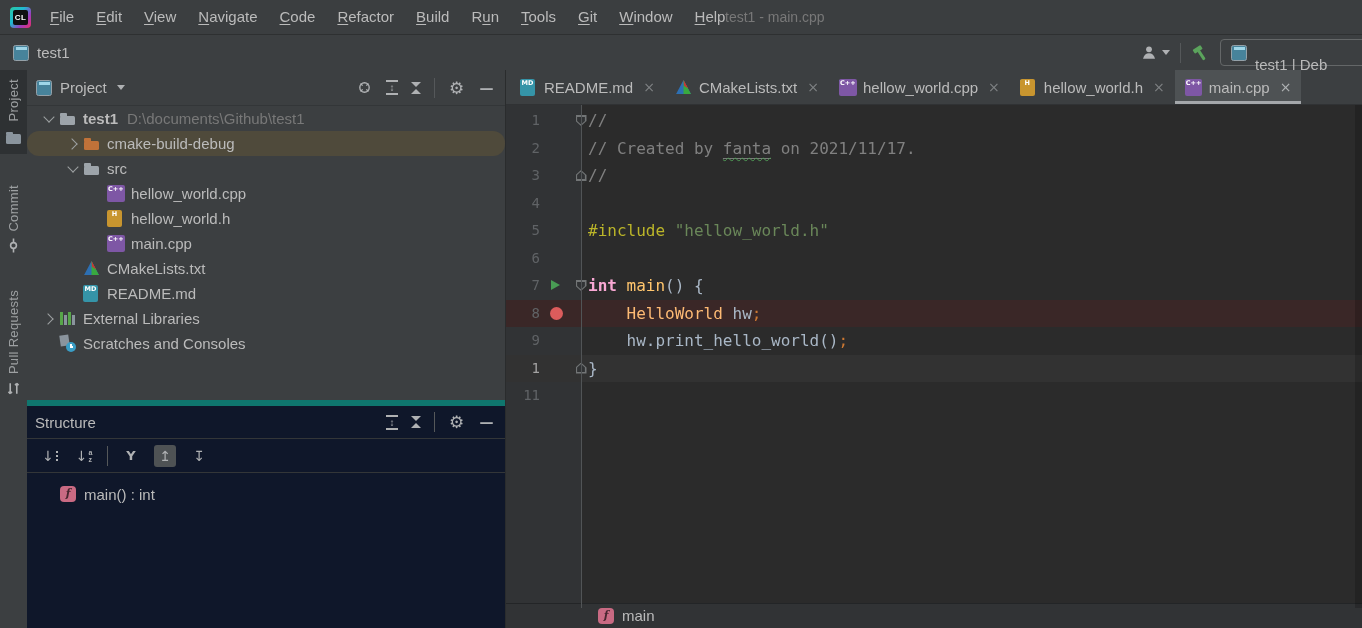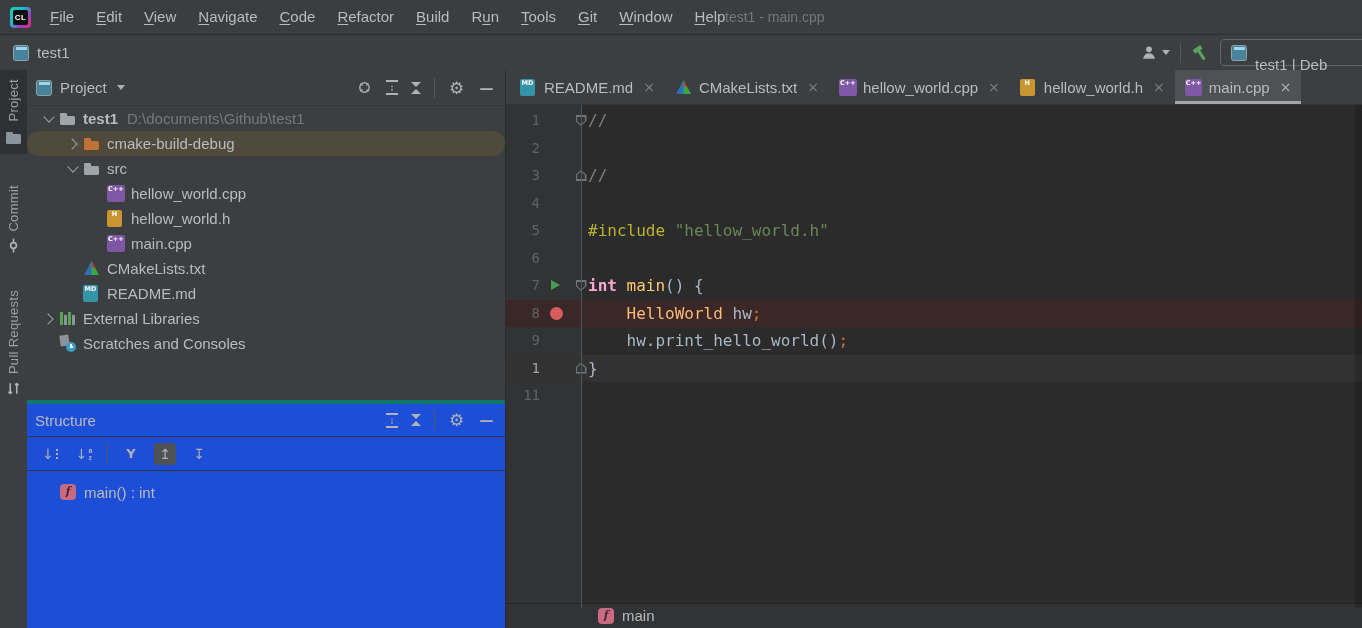--- a/index.html
+++ b/index.html
@@ -100,21 +100,21 @@
   .scratch{width:17px;height:17px;position:relative;display:inline-block;}
   .scratch .pg2{position:absolute;left:1px;top:0;width:9px;height:11px;background:#8A949D;transform:rotate(-8deg);}
   .scratch .clk{position:absolute;right:0;bottom:0;width:10.5px;height:10.5px;border-radius:50%;background:#3A9EC6;}
   .scratch .clk::before{content:"";position:absolute;left:4.6px;top:2px;width:1.5px;height:3.8px;background:#FFF;}
   .scratch .clk::after{content:"";position:absolute;left:4.6px;top:4.6px;width:3.2px;height:1.5px;background:#FFF;}
   .fbadge{width:16px;height:16px;border-radius:4px;background:#C96A83;color:#47262F;display:inline-flex;
     align-items:center;justify-content:center;font:italic bold 11px/16px "DejaVu Serif",serif;flex:0 0 auto;}
   .cmakeicon{width:17px;height:17px;display:inline-block;}
 
   
-  .structure{position:absolute;left:0;right:0;top:330px;bottom:0;border-top:4px solid #0f766e;background:#1d4ed8;}
+  .structure{position:absolute;left:0;right:0;top:330px;bottom:0;border-top:6px solid #0f766e;background:#0f172a;}
   .structure .panel-header{height:32px;}
   .struct-toolbar{height:33px;display:flex;align-items:center;gap:12px;padding-left:12px;border-bottom:1px solid #333638;}
   .sticon{display:inline-flex;align-items:center;justify-content:center;color:#AFB1B3;
     font-family:"DejaVu Sans",sans-serif;font-size:14px;width:22px;height:22px;border-radius:3px;}
   .sticon.active{background:#4E5254;}
   .sticon .dots{display:inline-flex;flex-direction:column;gap:2px;margin-left:2px;}
   .sticon .dots b{width:2px;height:2px;background:#AFB1B3;display:block;}
   .sticon .az{display:inline-flex;flex-direction:column;font:bold 7px/7px "Liberation Sans",sans-serif;margin-left:1px;}
   .sticon.groupY{font-weight:bold;font-size:13px;}
   .struct-content{padding-top:8px;}
@@ -467,20 +467,21 @@
         <div class="code-row">
           <span class="ln">1</span>
           <span class="foldmark fm-down">
             <i></i>
             <i></i>
           </span>
           <span class="codetext"><span class="tk s-c">//</span></span>
         </div>
         <div class="code-row">
           <span class="ln">2</span>
+          <span class="codetext"><span class="tk s-c">// Created by </span><span class="tk s-c sq">fanta</span><span class="tk s-c"> on 2021/11/17.</span></span>
         </div>
         <div class="code-row">
           <span class="ln">3</span>
           <span class="foldmark fm-up">
             <i></i>
             <i></i>
           </span>
           <span class="codetext"><span class="tk s-c">//</span></span>
         </div>
         <div class="code-row">

